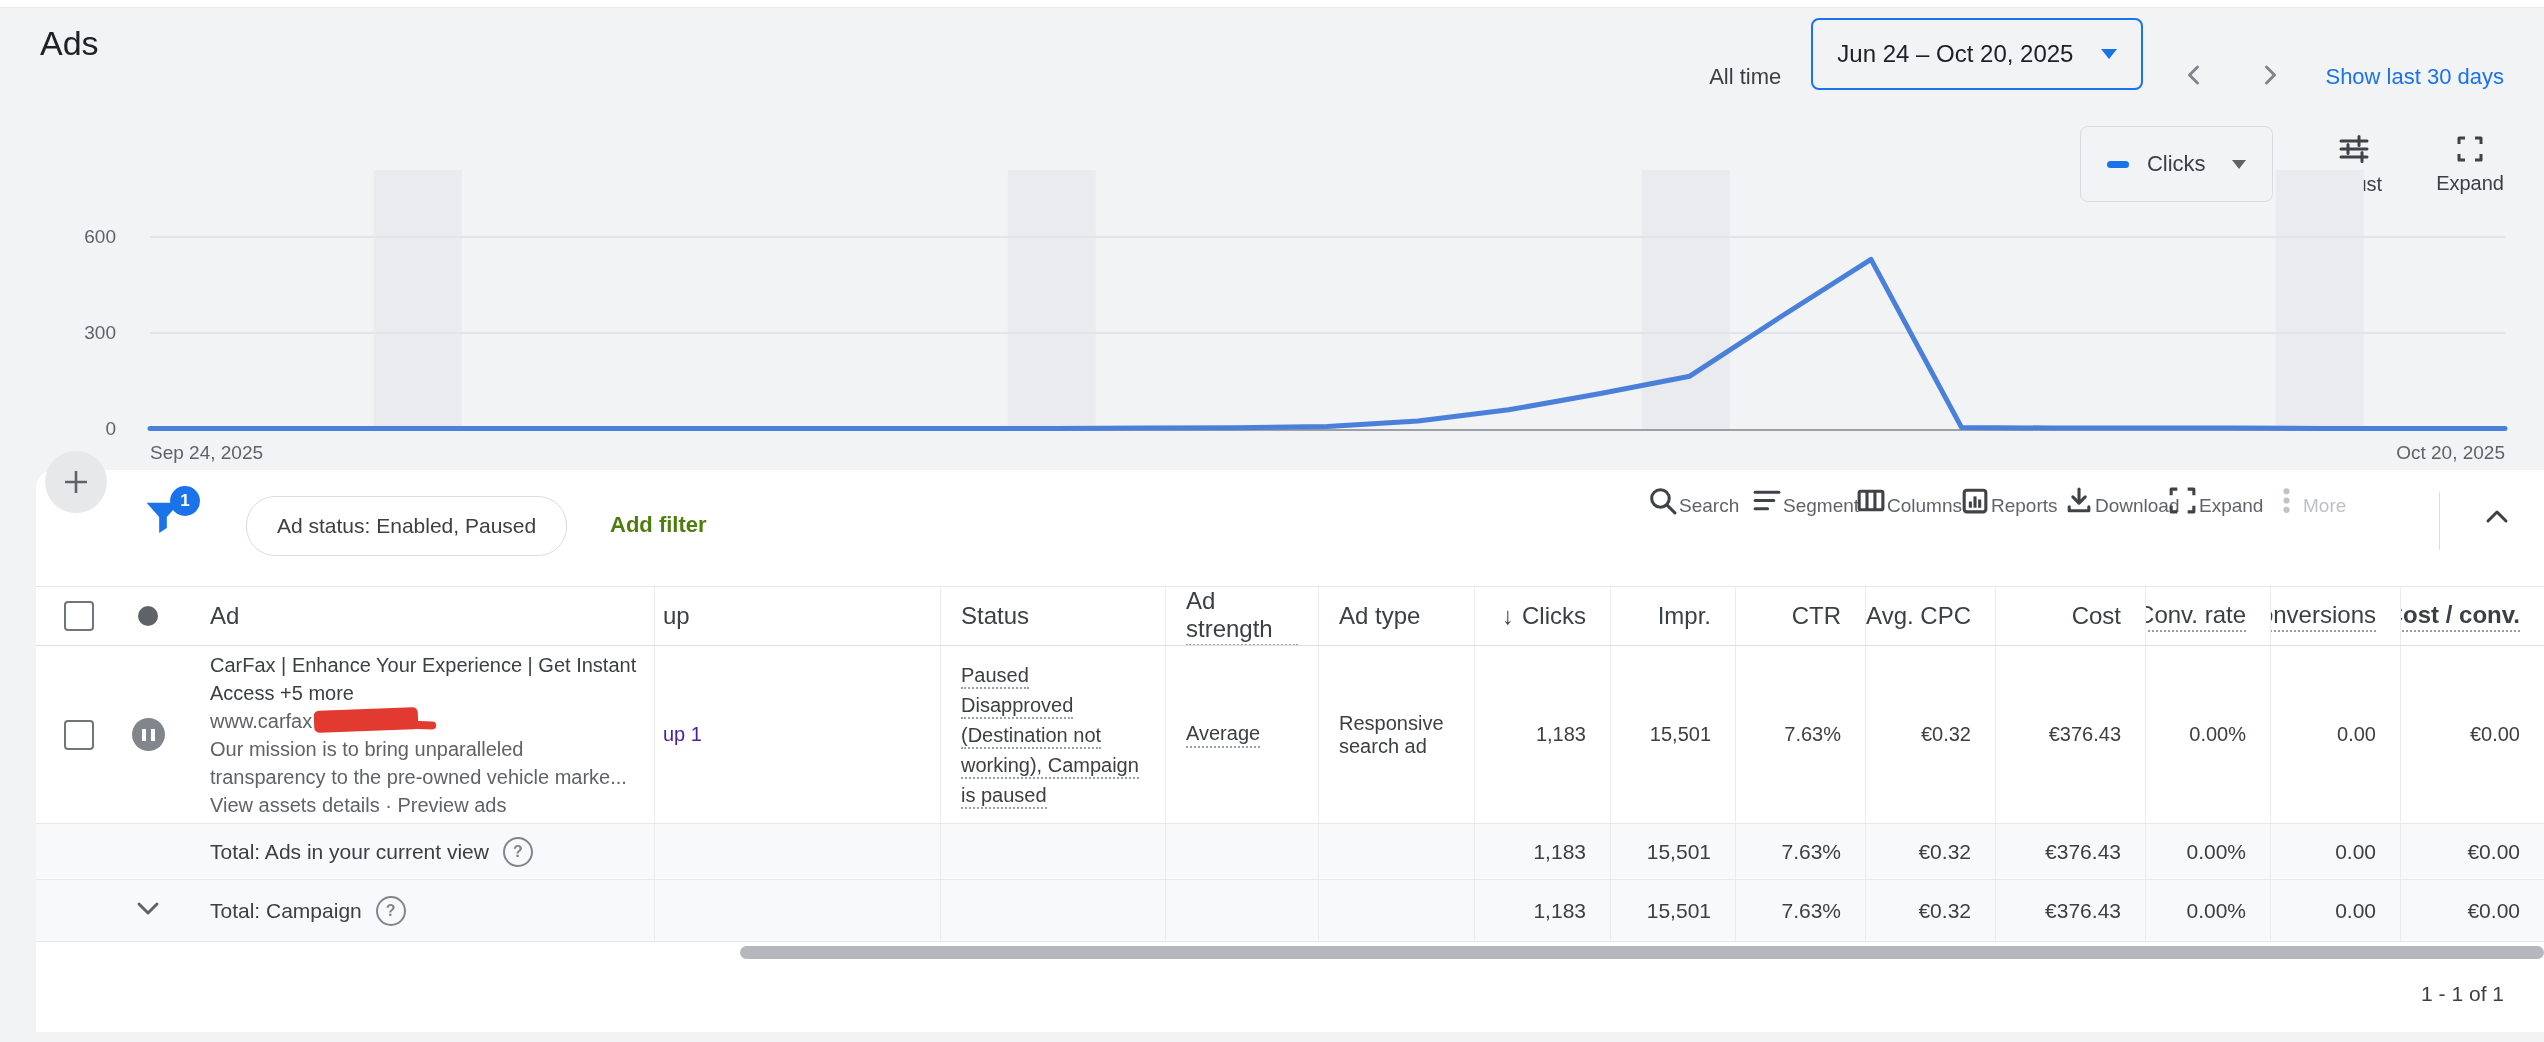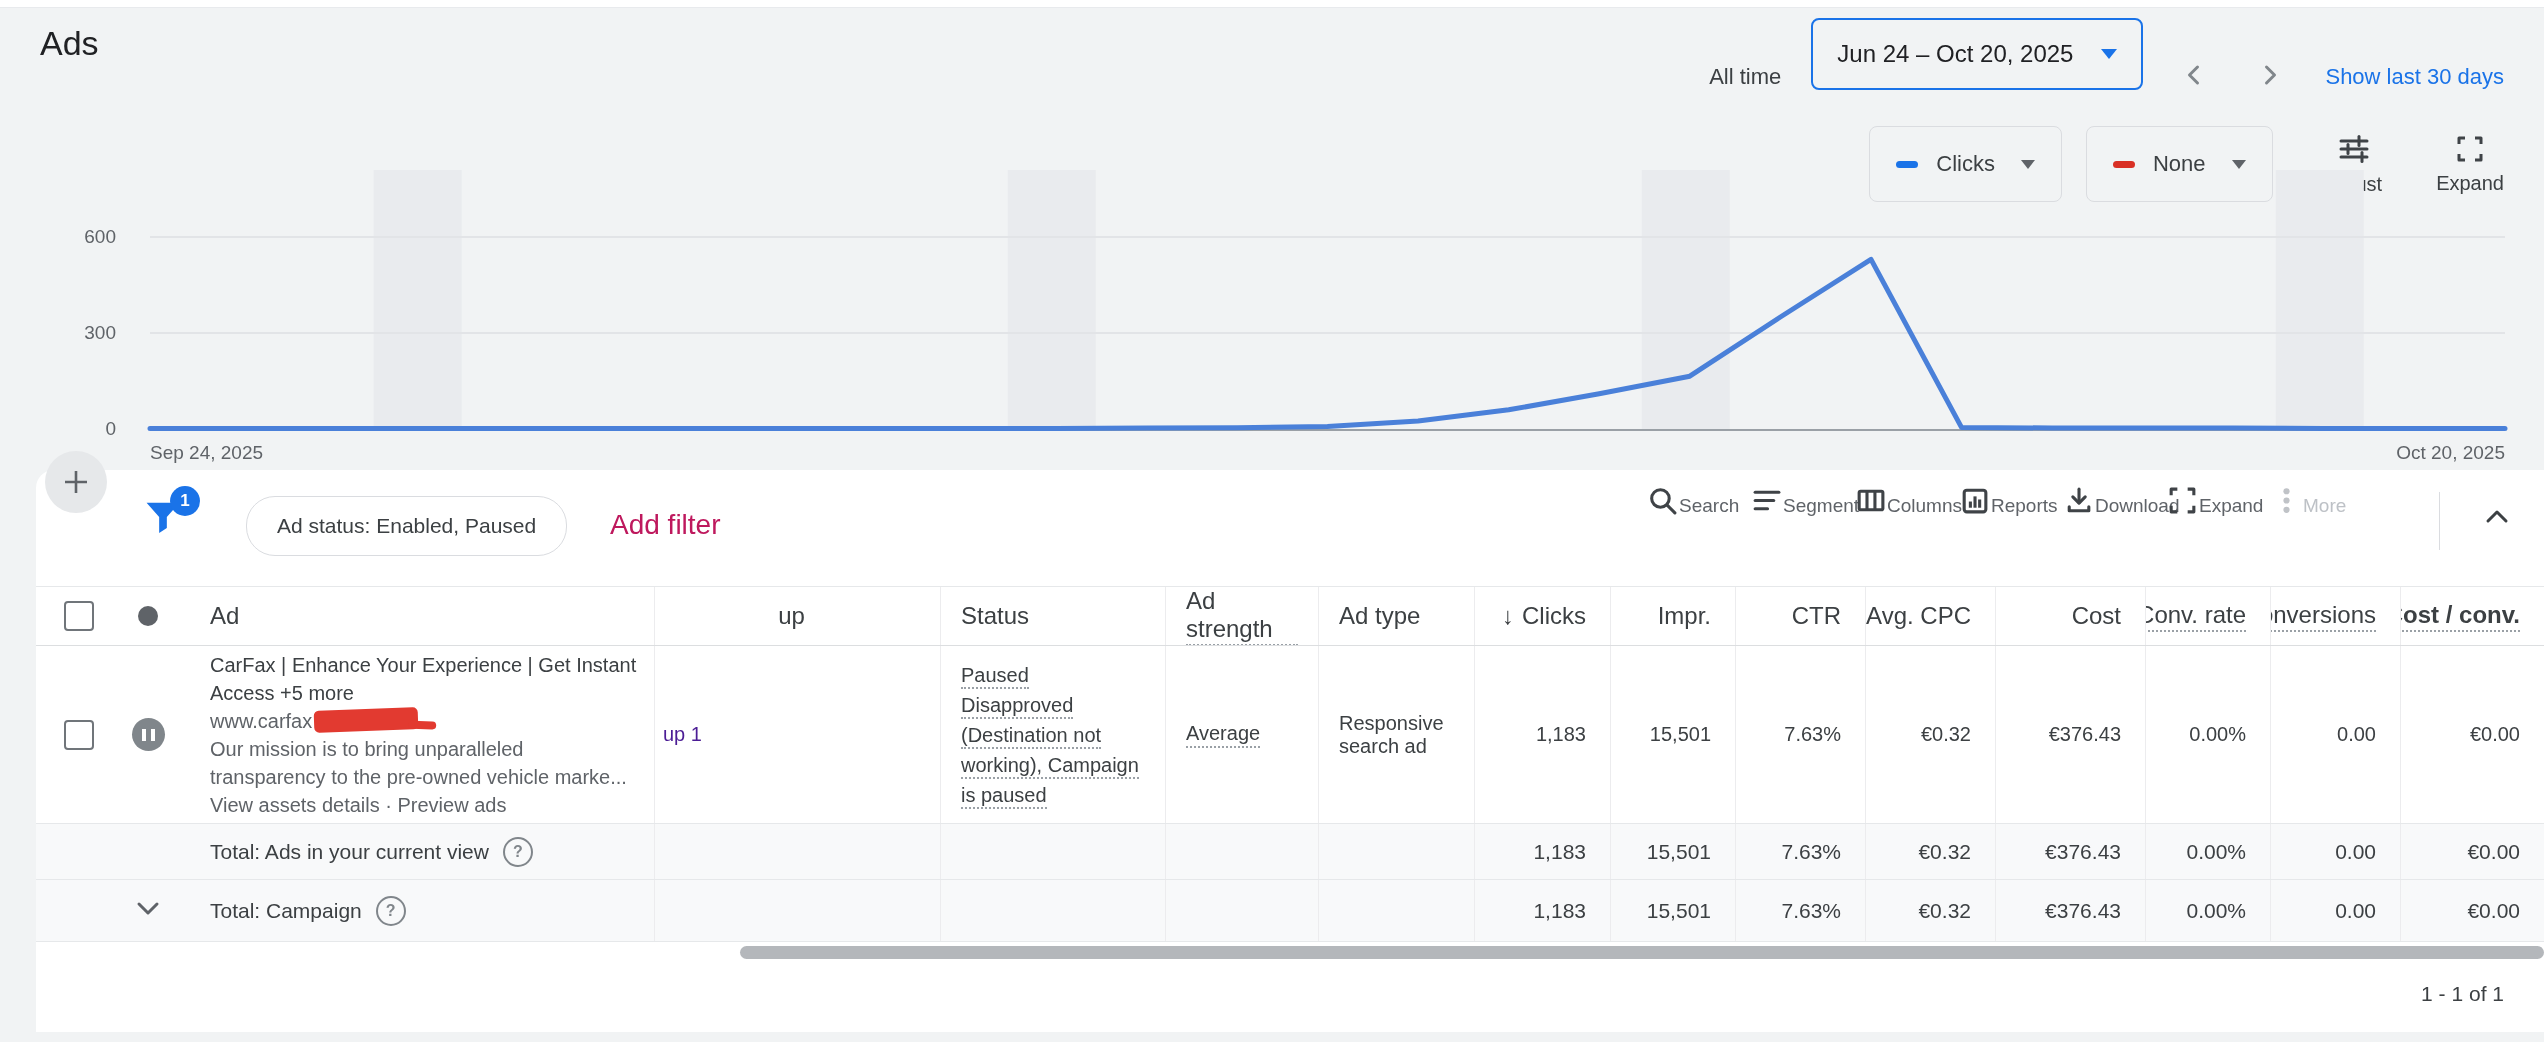--- a/index.html
+++ b/index.html
@@ -31,21 +31,21 @@
   .ytick{position:absolute;left:40px;width:76px;text-align:right;font-size:19px;color:#5f6368}
   .xlab{position:absolute;top:272px;font-size:19px;color:#5f6368;font-weight:500}
 
   .plusbtn{position:absolute;left:45px;top:451px;width:62px;height:62px;border-radius:50%;background:#e6e8ea;display:flex;align-items:center;justify-content:center;z-index:6;cursor:pointer}
 
   
   .panel{position:absolute;left:36px;top:470px;width:2508px;height:562px;background:#fff;border-radius:18px 0 0 0}
   .funnel{position:absolute;left:104px;top:24px;width:52px;height:52px;cursor:pointer}
   .badge{position:absolute;right:-8px;top:-8px;width:30px;height:30px;border-radius:50%;background:#1a73e8;color:#fff;font-size:17px;display:flex;align-items:center;justify-content:center;font-weight:700}
   .chip{position:absolute;left:210px;top:26px;height:58px;border:1px solid #dadce0;border-radius:29px;display:flex;align-items:center;padding:0 30px;font-size:21px;color:#3c4043;cursor:pointer;background:#fff}
-  .addfilter{position:absolute;left:574px;top:26px;height:58px;display:flex;align-items:center;font-size:28px;color:#be185d;font-weight:400;cursor:pointer}
+  .addfilter{position:absolute;left:574px;top:26px;height:58px;display:flex;align-items:center;font-size:22px;color:#4d7c0f;font-weight:700;cursor:pointer}
   .actions{position:absolute;right:170px;top:14px;display:flex}
   .action{width:104px;display:flex;flex-direction:row;align-items:center;cursor:pointer}
   .action .lbl{font-size:19px;color:#5f6368;margin-top:6px}
   .action.disabled .lbl{color:#bdc1c6}
   .tdivider{position:absolute;right:104px;top:22px;width:1px;height:58px;background:#dadce0}
   .collapse{position:absolute;right:30px;top:30px;cursor:pointer}
 
   
   .thead{position:absolute;top:116px;left:0;width:100%;height:60px;display:flex;border-top:1px solid #e6e8ea;border-bottom:1px solid #dcdee0;font-weight:500;font-size:24px;color:#3c4043;box-sizing:border-box}
   .trow{position:absolute;top:176px;left:0;width:100%;height:178px;display:flex;border-bottom:1px solid #e6e8ea;font-size:20px;box-sizing:border-box;background:#fff}
@@ -100,25 +100,20 @@
   </span>
   <span class="show-last">Show last 30 days</span>
 </div>
 
 <div class="chartctl">
   <div class="mbox">
     <span class="dash" style="background: rgb(26, 115, 232);"></span>
     <span class="lbl">Clicks</span>
     <span class="caret-gray"></span>
   </div>
-  <div class="mbox">
-    <span class="dash" style="background: rgb(217, 48, 37);"></span>
-    <span class="lbl">None</span>
-    <span class="caret-gray"></span>
-  </div>
   <div class="iconbtn">
     <svg width="34" height="34" viewBox="0 0 34 34">
       <g stroke="#3f4347" stroke-width="3" stroke-linecap="round">
         <line x1="4" y1="9" x2="30" y2="9"></line>
           <line x1="22" y1="4.5" x2="22" y2="13.5"></line>
         <line x1="4" y1="17" x2="30" y2="17"></line>
           <line x1="11" y1="12.5" x2="11" y2="21.5"></line>
         <line x1="4" y1="25" x2="30" y2="25"></line>
           <line x1="25" y1="20.5" x2="25" y2="29.5"></line>
       </g>
@@ -242,21 +237,21 @@
   <div class="thead" id="thead">
       <div class="c k-select" style="width: 76px;">
         <span class="cb"></span>
       </div>
       <div class="c k-status-dot" style="width: 72px;">
         <span class="dot-h"></span>
       </div>
       <div class="c k-ad" style="width: 470px;">
         <span>Ad</span>
       </div>
-      <div class="c k-adgroup bl" style="width: 286px; justify-content: center;">
+      <div class="c k-adgroup bl" style="width: 286px;">
         <span>up</span>
       </div>
       <div class="c k-status bl" style="width: 225px;">
         <span>Status</span>
       </div>
       <div class="c k-strength bl" style="width: 153px;">
         <span class="du">Ad strength</span>
       </div>
       <div class="c k-adtype bl" style="width: 156px;">
         <span>Ad type</span>

